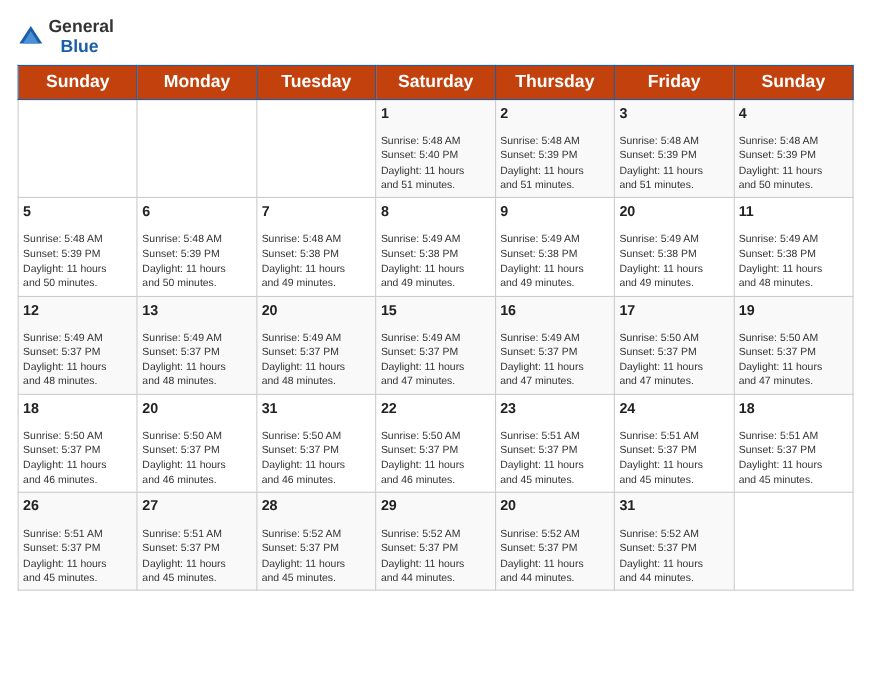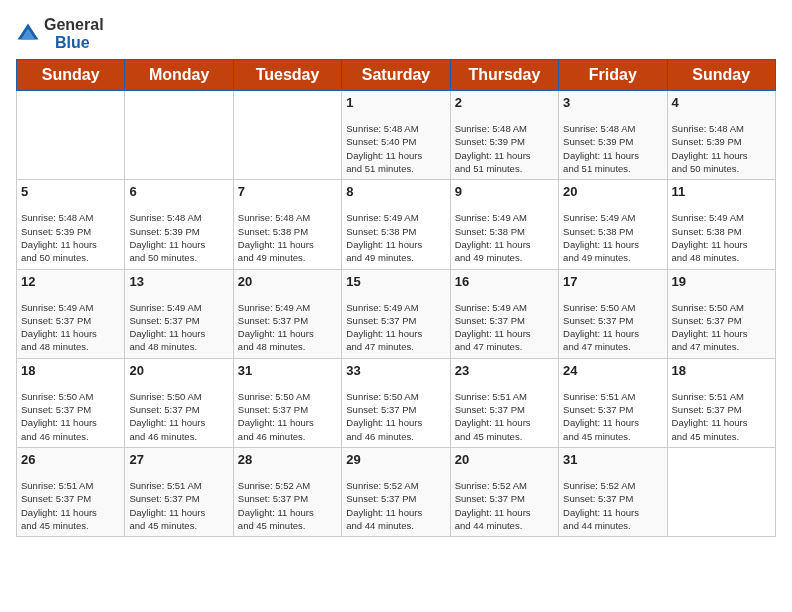--- a/index.html
+++ b/index.html
@@ -271,21 +271,21 @@
 and 46 minutes.</div>
         </td>
         <td>
           <div class="day-num">31</div>
           <div class="day-info" style="white-space: pre-line;">Sunrise: 5:50 AM
 Sunset: 5:37 PM
 Daylight: 11 hours
 and 46 minutes.</div>
         </td>
         <td>
-          <div class="day-num">33</div>
+          <div class="day-num">22</div>
           <div class="day-info" style="white-space: pre-line;">Sunrise: 5:50 AM
 Sunset: 5:37 PM
 Daylight: 11 hours
 and 46 minutes.</div>
         </td>
         <td>
           <div class="day-num">23</div>
           <div class="day-info" style="white-space: pre-line;">Sunrise: 5:51 AM
 Sunset: 5:37 PM
 Daylight: 11 hours

